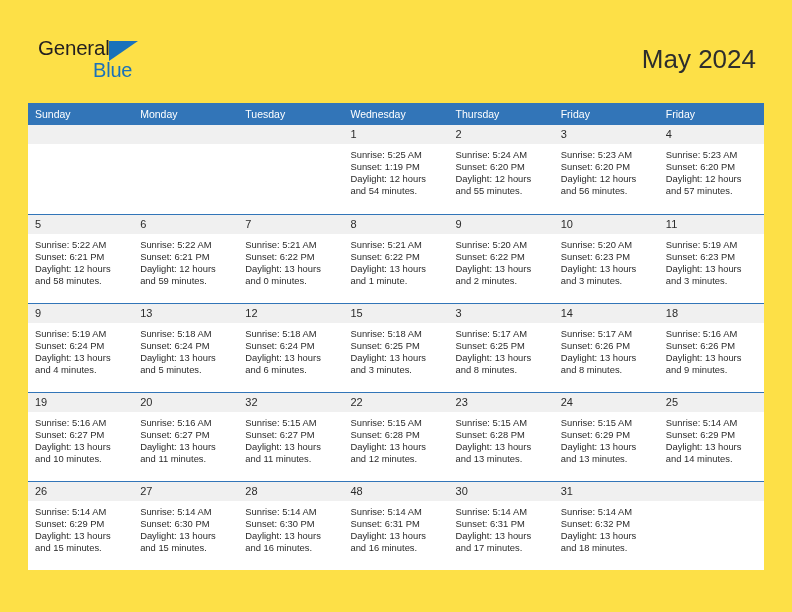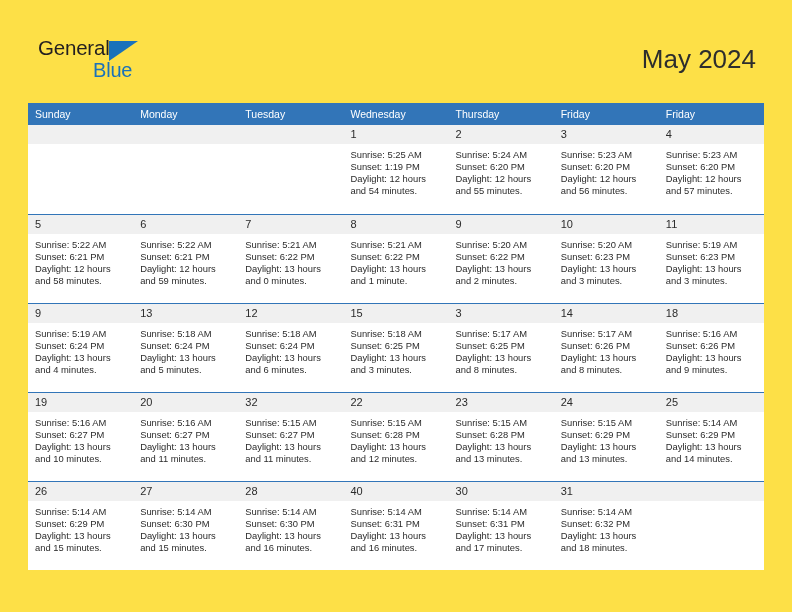--- a/index.html
+++ b/index.html
@@ -440,21 +440,21 @@
           <td>
             <div class="daynum">28</div>
             <div class="cellbody">
               <div>Sunrise: 5:14 AM</div>
               <div>Sunset: 6:30 PM</div>
               <div>Daylight: 13 hours</div>
               <div>and 16 minutes.</div>
             </div>
           </td>
           <td>
-            <div class="daynum">40</div>
+            <div class="daynum">48</div>
             <div class="cellbody">
               <div>Sunrise: 5:14 AM</div>
               <div>Sunset: 6:31 PM</div>
               <div>Daylight: 13 hours</div>
               <div>and 16 minutes.</div>
             </div>
           </td>
           <td>
             <div class="daynum">30</div>
             <div class="cellbody">

